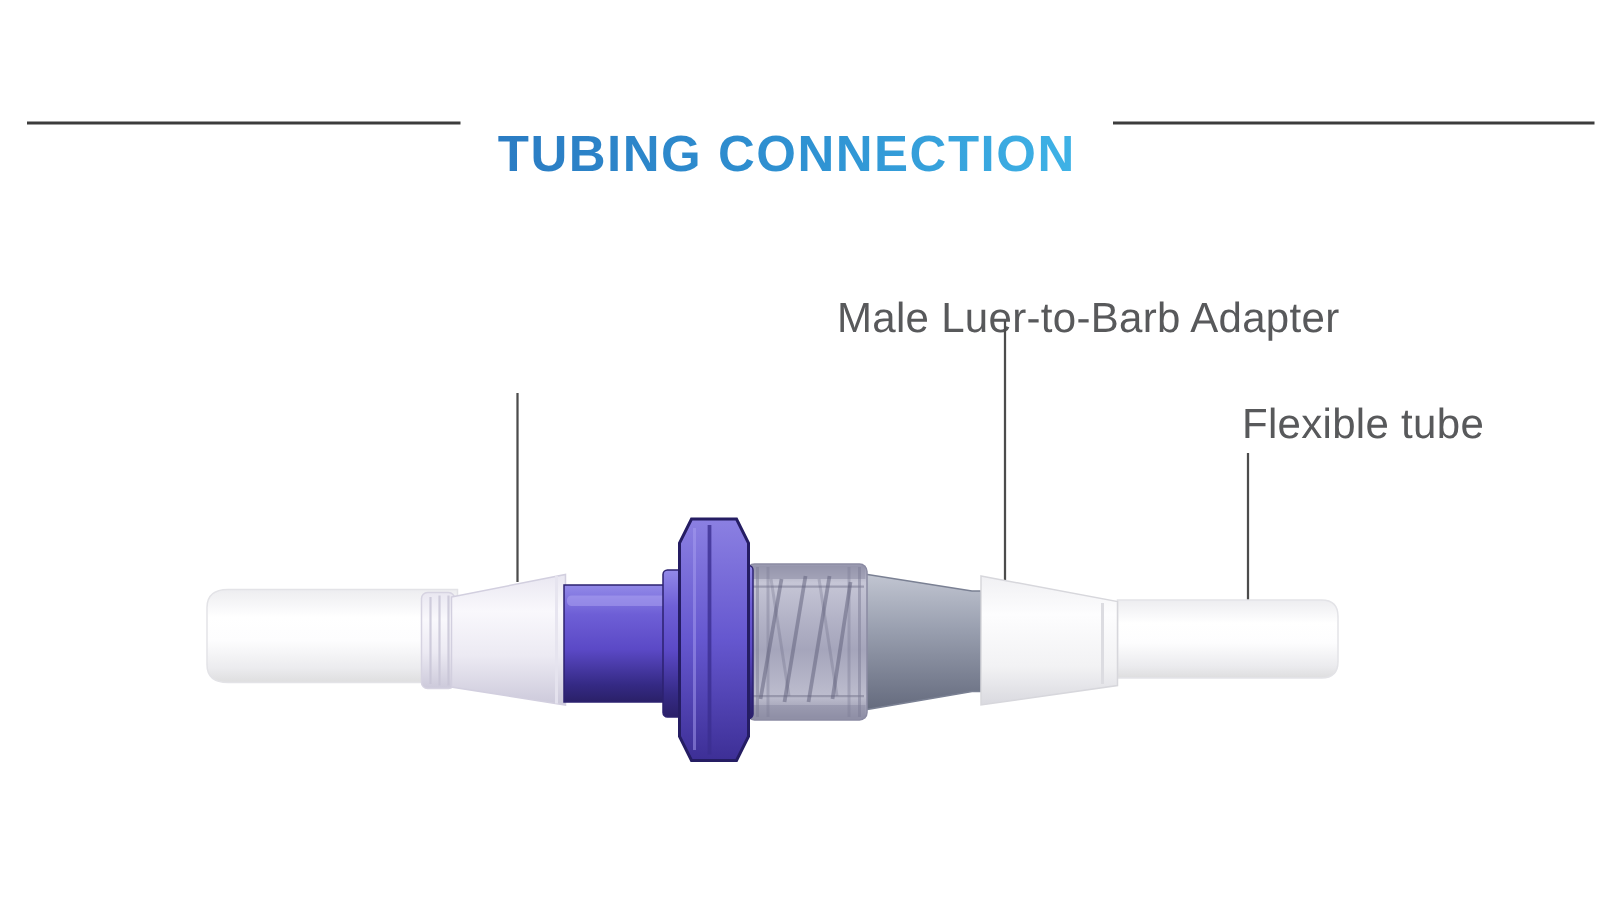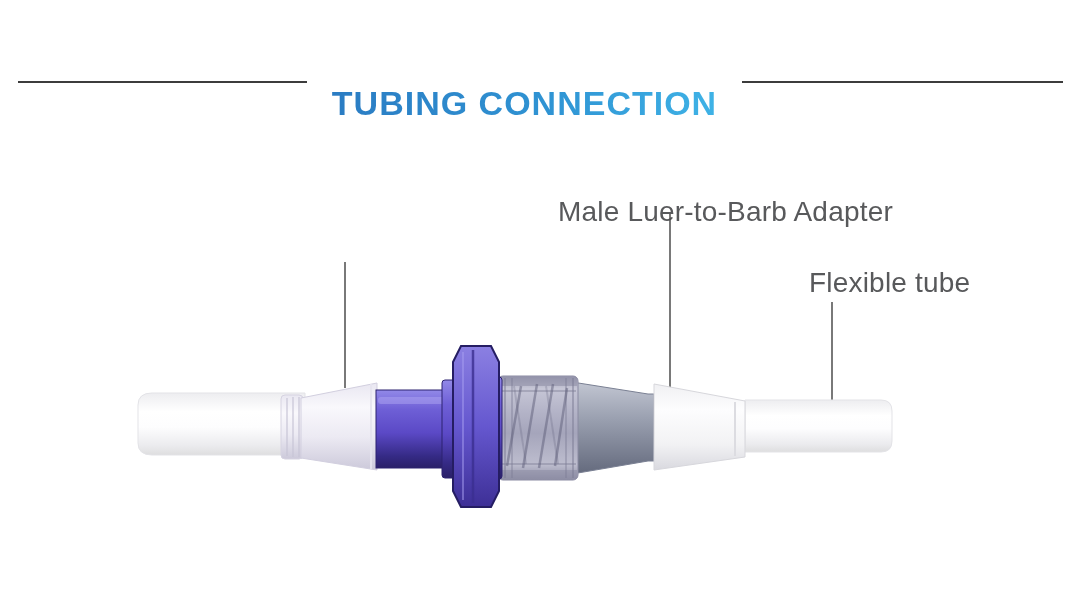--- a/index.html
+++ b/index.html
@@ -31,21 +31,21 @@
 
   
   .part-label {
     position: absolute;
     font-size: 28px; color: #58595b;
     white-space: nowrap;
     letter-spacing: 0.2px;
   }
   .lbl-female { left: 93px;  top: 211px; }
   .lbl-male   { left: 558px; top: 196px; }
-  .lbl-tube   { left: 809px; top: 267px; }
+  .lbl-tube   { left: 828px; top: 267px; }
 
   .scene { position: absolute; left: 0; top: 0; }
 </style>
 </head>
 <body>
 
 <div class="page">
 
   <div class="divider divider-left"></div>
   <h1 class="page-title">TUBING CONNECTION</h1>

